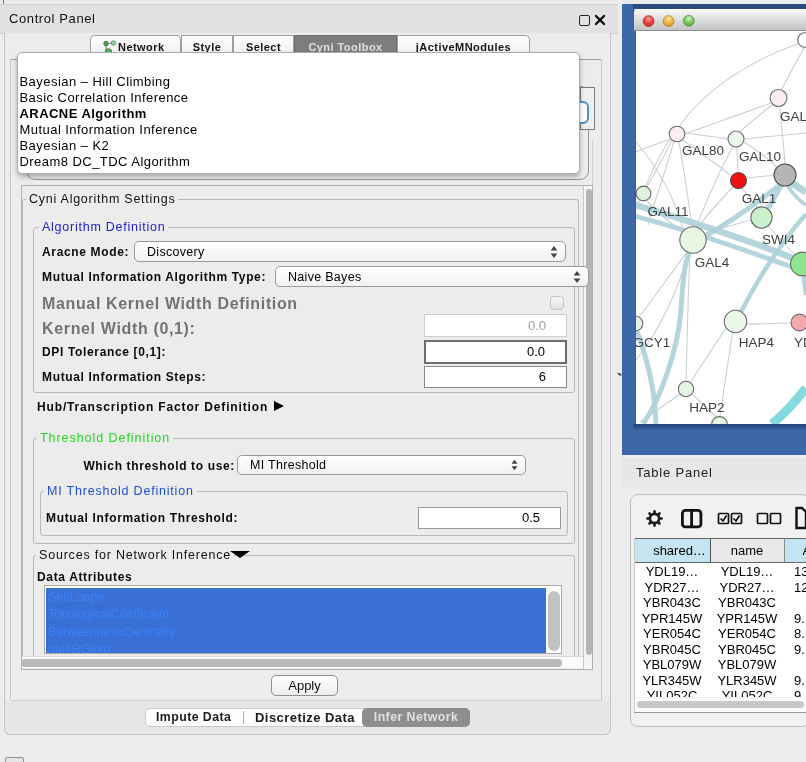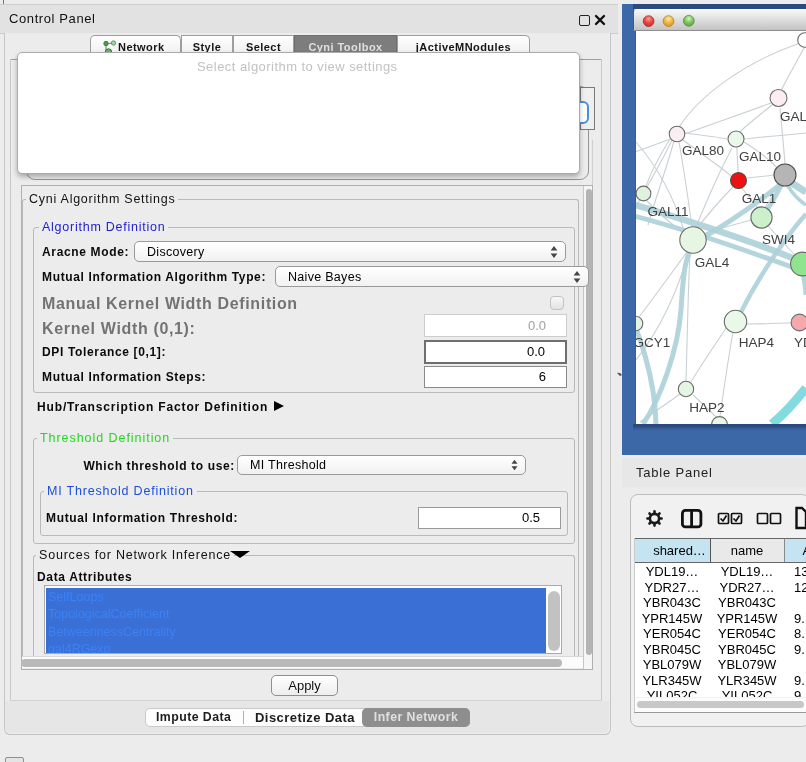--- a/index.html
+++ b/index.html
@@ -146,21 +146,21 @@
 <div class="abs" style="left:156px;top:708px;height:19px;line-height:19px;font-size:12.3px;font-weight:bold;letter-spacing:0.45px;color:#1c1c1c;">Impute Data</div>
 <div class="abs" style="left:243px;top:711px;width:1px;height:13px;background:#b0b0b0;"></div>
 <div class="abs" style="left:255px;top:708px;height:19px;line-height:19px;font-size:13px;font-weight:bold;letter-spacing:0.45px;color:#1c1c1c;">Discretize Data</div>
 <div class="abs" style="left:362px;top:708px;width:108px;height:19px;background:#8e8e8e;border-radius:5px;text-align:center;">
   <div style="height:19px;line-height:19px;font-size:12.3px;font-weight:bold;letter-spacing:0.45px;color:#e0e0e0;">Infer Network</div>
 </div>
 
 <div class="abs" style="left:5px;top:757px;width:19px;height:10px;background:#e4e4e4;border:1.5px solid #909090;border-radius:2px;box-sizing:border-box;"></div>
 
 <div class="abs" style="left:17px;top:52px;width:563px;height:121.5px;background:#fff;border:1px solid #ababab;border-radius:5px;box-shadow:0 3px 5px rgba(0,0,0,0.28);box-sizing:border-box;">
-  <div class="abs" style="left:179px;top:6px;font-size:13px;letter-spacing:0.45px;color:#c2c2c2;">Select algorithm to view settings</div>
+  <div class="abs" style="left:1.5px;top:21.3px;font-size:13px;letter-spacing:0.45px;color:#000;line-height:16px;">Bayesian – Hill Climbing<br>Basic Correlation Inference<br><b>ARACNE Algorithm</b><br>Mutual Information Inference<br>Bayesian – K2<br>Dream8 DC_TDC Algorithm</div>
 </div>
 
 <div class="abs" style="left:622px;top:4px;width:184px;height:451px;background:#3d68a7;"></div>
 <div class="abs" style="left:632.5px;top:4px;width:173.5px;height:5.5px;background:#2b4b80;"></div>
 <div class="abs" style="left:633px;top:9px;width:173px;height:22px;background:linear-gradient(#f7f7f7,#c3c3c3);border-left:1.5px solid #445a8c;border-top:1px solid #fdfdfd;border-bottom:1px solid #8e8e8e;border-radius:3px 0 0 0;box-sizing:border-box;"></div>
 <svg class="abs" style="left:633px;top:9px;" width="70" height="22" viewBox="0 0 70 22">
   <defs>
     <radialGradient id="rg" cx="0.5" cy="0.3" r="0.8">
         <stop offset="0" stop-color="#ff9a96"></stop>
         <stop offset="0.5" stop-color="#e5423c"></stop>

